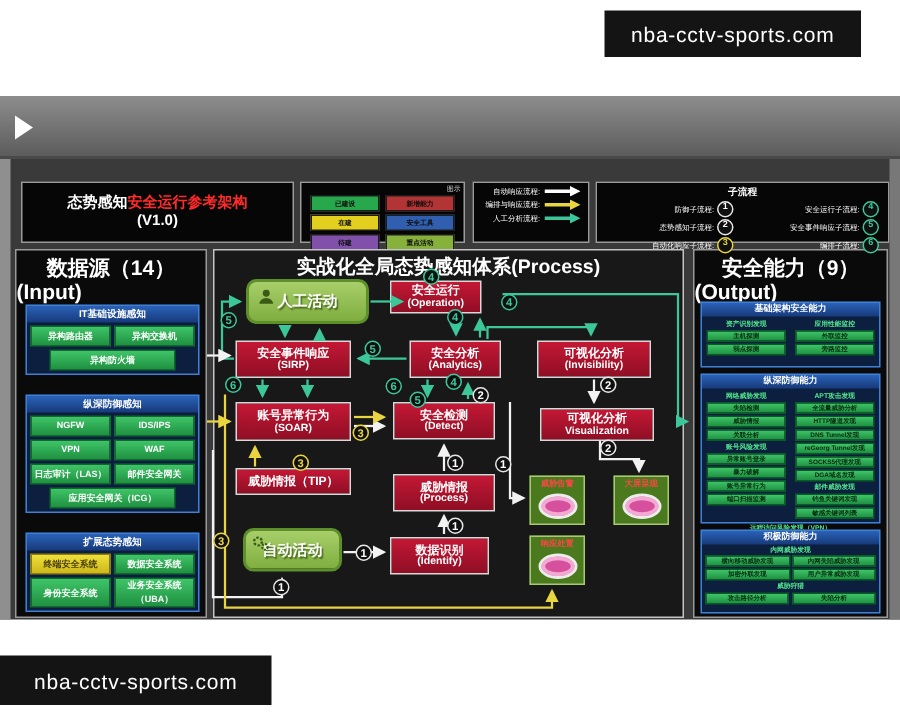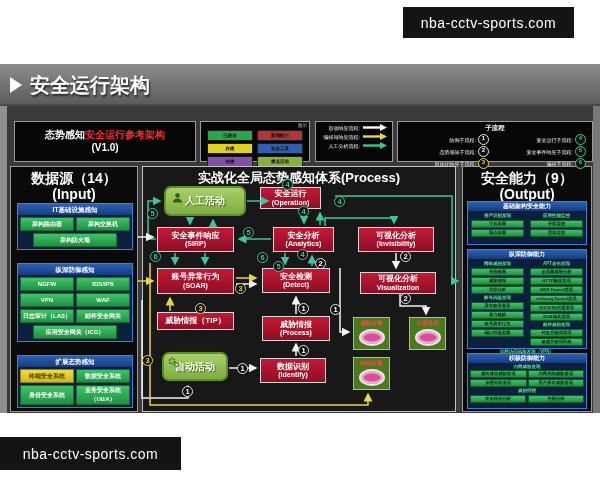--- a/index.html
+++ b/index.html
@@ -39,21 +39,21 @@
   .sprow{display:flex;align-items:center;justify-content:flex-end;gap:2px;padding-right:6px}
   .splbl{color:#fff;font-size:5px;white-space:nowrap}
   
   .bdg{width:11px;height:11px;border-radius:50%;background:#101010;font-size:7.5px;font-weight:bold;
        text-align:center;line-height:9.5px;border:1px solid;z-index:6}
   .spb{width:9px;height:9px;font-size:6px;line-height:7.5px;position:static;flex:0 0 auto}
   .b-w{border-color:#e8e8e8;color:#fff}.b-y{border-color:#e8d540;color:#e8d540}.b-t{border-color:#3cc79b;color:#3cc79b}
   
   .panel{background:#0a0a0a;border:1px solid #9a9a9a}
   .pt1{left:0;top:3px;width:100%;text-align:center;color:#fff;font-size:14px;font-weight:bold}
-  .pt2{left:0;top:19px;width:100%;text-align:center;color:#fff;font-size:14px;font-weight:bold}
+  .pt2{left:0;top:19px;width:100%;color:#fff;font-size:14px;font-weight:bold}
   .mtitle{left:0;top:2px;width:100%;text-align:center;color:#fff;font-size:13px;font-weight:bold}
   
   .igrp{left:6px;width:116px;background:#0c1f3f;border:1px solid #3f7fd4}
   .ihdr{height:11px;line-height:11px;font-size:6.5px;font-weight:bold;color:#fff;text-align:center;
         background:linear-gradient(#2a62b8,#173a7a)}
   .ig2{display:grid;grid-template-columns:1fr 1fr;gap:2px;padding:2px}
   .ii{min-height:12px;background:linear-gradient(#3fc468,#1f9141);border:1px solid #0e6b2d;color:#fff;
       font-size:6px;font-weight:bold;display:flex;align-items:center;justify-content:center;text-align:center;padding:0 1px}
   .ii.full{grid-column:1/3;width:72%;justify-self:center}
   .ii.yel{background:linear-gradient(#f0df3a,#cdb81a);border-color:#8f7f10;color:#4a3f06}
@@ -85,21 +85,20 @@
   svg.ov{left:0;top:0;z-index:5;pointer-events:none}
 </style>
 </head>
 <body>
 
 <div class="abs wm" style="left:403px;top:7px;width:171px;height:31px">nba-cctv-sports.com</div>
 <div class="abs wm" style="left:0;top:437px;width:181px;height:33px">nba-cctv-sports.com</div>
 
 <div class="abs hdr">
   <div class="abs chev"></div>
-  <div class="abs htitle">安全运行架构</div>
 </div>
 
 <div class="abs band"></div>
 <div class="abs stripL"></div>
 <div class="abs stripR"></div>
 <div class="abs pagenum">4</div>
 
 <div class="abs lbox" style="left:14px;top:121px;width:182px;height:41px">
   <div class="abs refline">
     <span>态势感知</span><span class="red">安全运行参考架构</span>

